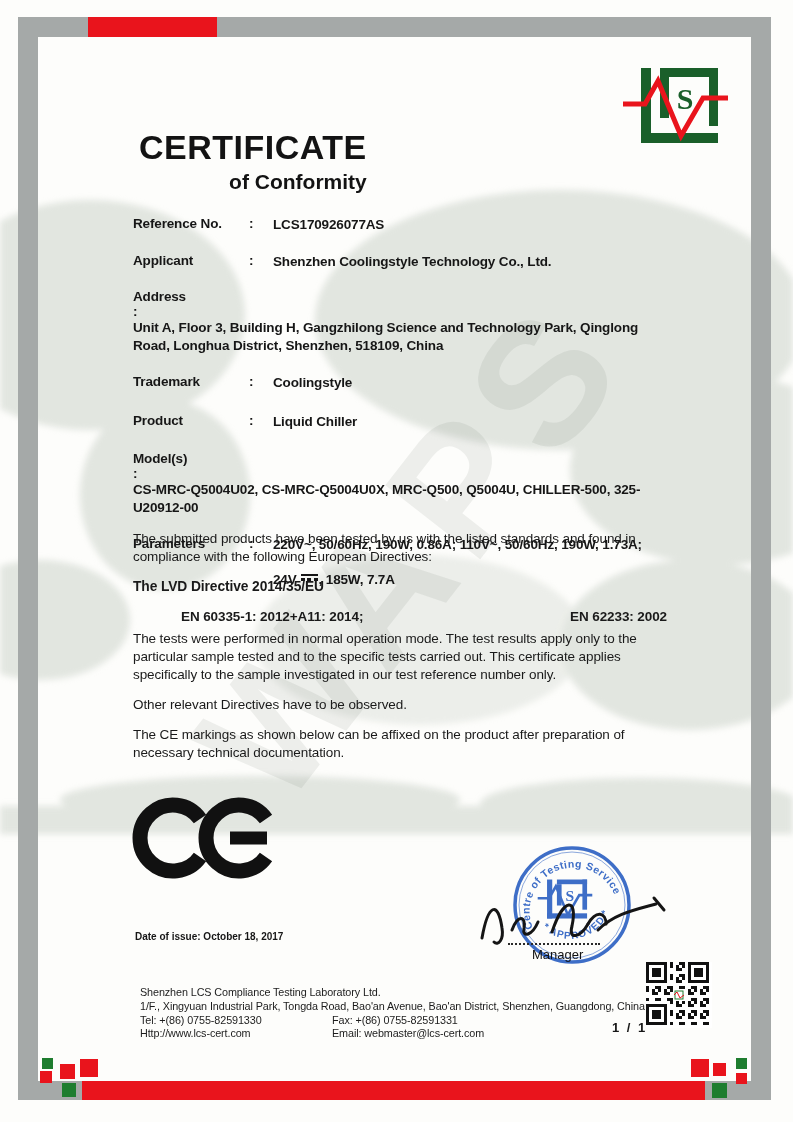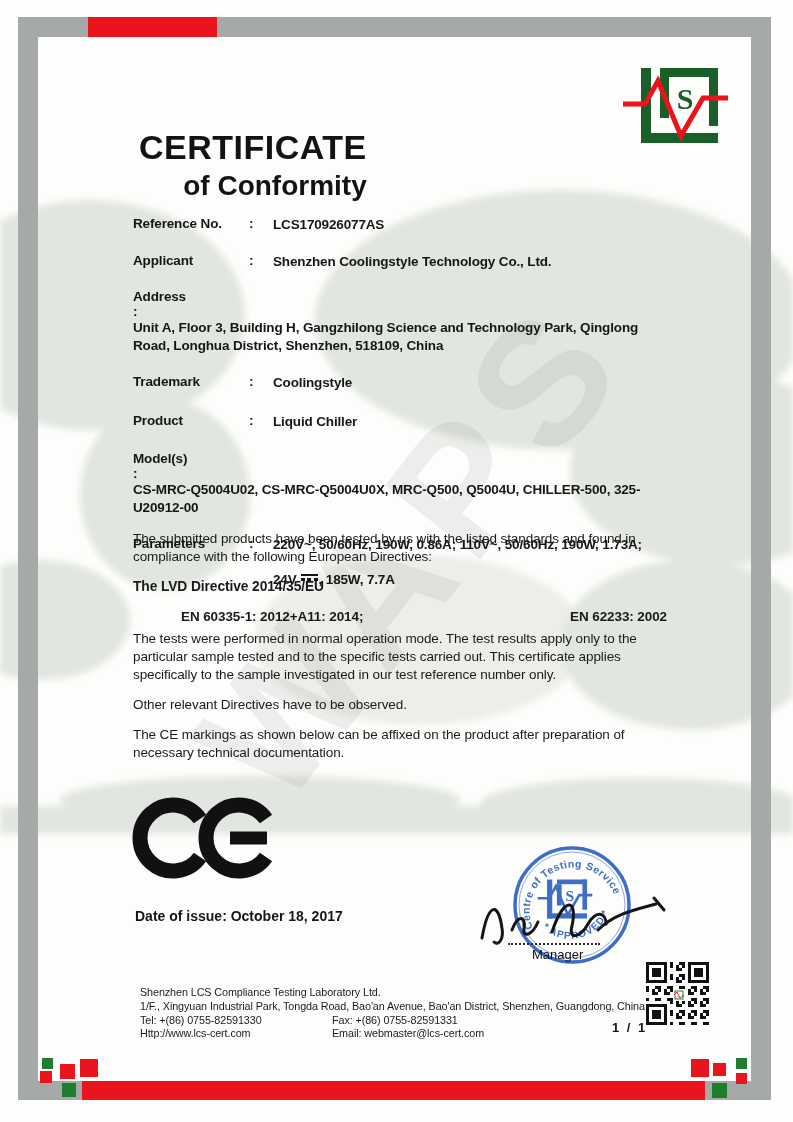--- a/index.html
+++ b/index.html
@@ -16,21 +16,21 @@
   
   .bar{position:absolute;z-index:3;}
   .gray{background:#a5a9a8;}
   .redbg{background:#e9141c;}
   .greenbg{background:#1e7d2f;}
   .sq{position:absolute;z-index:4;}
 
   
   .title-block{position:absolute;left:139px;top:128px;z-index:5;text-align:right;}
   .title-block h1{margin:0;font-size:34px;font-weight:bold;letter-spacing:0.5px;color:#131313;}
-  .title-block h2{margin:3px 0 3px 1px;font-size:28px;font-weight:bold;color:#131313;}
+  .title-block h2{margin:3px 0 3px 1px;font-size:21px;font-weight:bold;color:#131313;}
   .logo{position:absolute;left:620px;top:64px;z-index:5;}
 
   
   .fields{position:absolute;left:133px;top:216px;width:545px;z-index:5;}
   .frow{display:flex;margin-bottom:19px;justify-content:space-between;}
   .flabel{width:116px;font-weight:bold;font-size:13.5px;letter-spacing:-0.15px;}
   .fcolon{width:24px;font-weight:bold;font-size:13.5px;}
   .fvalue{flex:1;font-weight:bold;font-size:13.5px;line-height:17.5px;letter-spacing:-0.15px;}
   .gap20{margin-bottom:20px;flex-direction:column;} .gap21{margin-bottom:21px;}
   .param2{margin-top:17px;}
@@ -41,21 +41,21 @@
 
   
   .docbody{position:absolute;left:133px;top:530px;width:534px;z-index:5;
            font-size:13.5px;line-height:18px;letter-spacing:-0.1px;color:#1a1a1a;}
   .docbody p{margin:0 0 12px 0;}
   .bold-line{font-weight:bold;margin:0 0 10px 0;font-size:13.8px;}
   .standards{display:flex;justify-content:space-between;font-weight:bold;margin:0 0 4px 0;padding-left:48px;}
 
   
   .ce{position:absolute;left:131px;top:791px;z-index:5;}
-  .date-line{position:absolute;left:135px;top:908px;z-index:5;font-size:14px;font-weight:bold;}
+  .date-line{position:absolute;left:135px;top:931px;z-index:5;font-size:10px;font-weight:bold;}
 
   
   .stamp{position:absolute;left:500px;top:833px;z-index:5;opacity:0.92;}
   .signature{position:absolute;left:468px;top:878px;z-index:6;}
   .dots{position:absolute;left:508px;top:940px;width:92px;height:3px;z-index:6;
         border-bottom:2px dotted #2a2a2a;}
   .manager{position:absolute;left:532px;top:947px;z-index:6;font-size:13px;color:#111;}
 
   
   .footer{position:absolute;left:140px;top:986px;z-index:5;font-size:10.8px;

